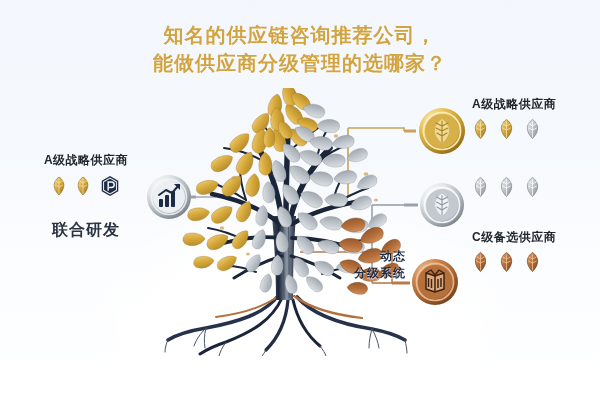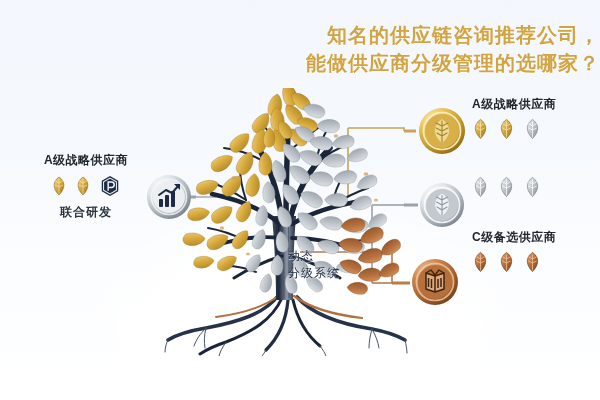--- a/index.html
+++ b/index.html
@@ -10,21 +10,21 @@
   }
   #stage{
     position:relative;width:600px;height:400px;overflow:hidden;
     background:
       radial-gradient(ellipse 300px 170px at 300px 330px, #ffffff 0%, #ffffff 45%, rgba(255,255,255,0) 78%),
       linear-gradient(180deg,#f3f7fd 0%,#f6f9fd 38%,#fbfcfe 62%,#fdfeff 82%,#ffffff 100%);
   }
   
   #title{
     position:absolute;left:0;top:22px;width:600px;
-    text-align:right;line-height:1.38;
+    text-align:center;line-height:1.38;
     font-size:20px;font-weight:bold;letter-spacing:1px;
     color:#d2a441;
     text-shadow:0 1px 0 rgba(255,255,255,.85);
     white-space:pre-line;
   }
   
   #tree{position:absolute;left:160px;top:88px;width:250px;height:268px;}
   
   .conn{position:absolute;}
   
@@ -42,28 +42,28 @@
   }
   .leafrow{margin-top:5px;display:flex;gap:9px;align-items:center;}
   
   #leftblock{position:absolute;left:27px;top:152px;width:118px;text-align:center;}
   #leftTitle{
     font-size:12px;font-weight:bold;color:#21262e;letter-spacing:.5px;white-space:nowrap;
     text-shadow:0 1px 0 rgba(255,255,255,.8);
   }
   #leftIcons{margin-top:6px;display:flex;gap:8px;align-items:center;justify-content:center;}
   #leftSub{
-    margin-top:7px;font-size:12px;font-weight:bold;color:#2b3442;letter-spacing:1px;
+    margin-top:23px;font-size:16px;font-weight:bold;color:#2b3442;letter-spacing:1px;
     text-shadow:0 1px 0 rgba(255,255,255,.8);
     text-align:center;
   }
   
   #centerCap{
-    position:absolute;left:288px;top:248px;width:110px;text-align:left;
-    font-size:12px;font-weight:normal;color:#1d2a44;line-height:1.45;
+    position:absolute;left:296px;top:248px;width:110px;text-align:right;
+    font-size:12px;font-weight:bold;color:#1d2a44;line-height:1.45;
     letter-spacing:1px;white-space:pre-line;
     text-shadow:0 1px 1px rgba(255,255,255,.9);
   }
 </style>
 </head>
 <body>
 
 <div id="stage">
 
   <div id="title">知名的供应链咨询推荐公司，

